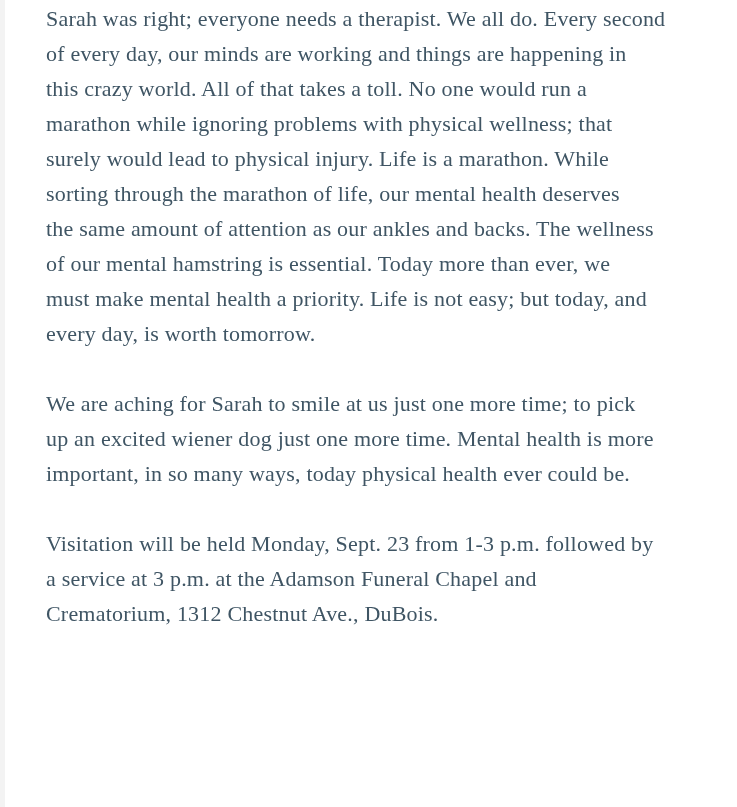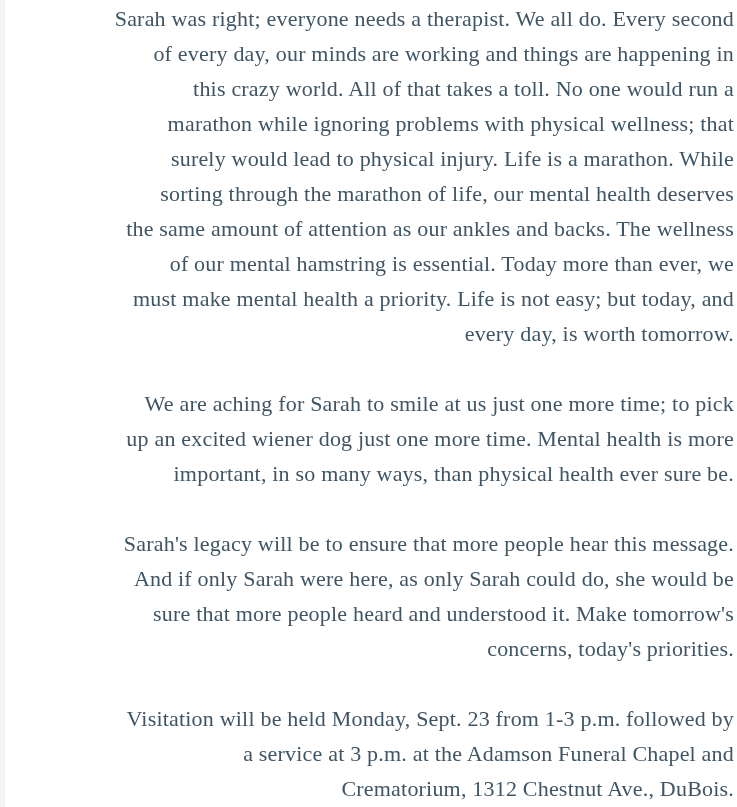--- a/index.html
+++ b/index.html
@@ -25,42 +25,37 @@
     width: 688px;
     color: #3f5564;
     font-family: "Liberation Serif", "DejaVu Serif", serif;
     font-size: 22px;
     line-height: 35px;
     letter-spacing: 0.2px;
   }
   .article p {
     margin: 0 0 35px 0;
     white-space: pre-line;
-    text-align: right;
   }
 </style>
 </head>
 <body style="background: rgb(255, 255, 255);">
 
 <div class="edge-strip" style="background: rgb(243, 243, 243);"></div>
 
 <div class="article" style="color: rgb(63, 85, 100);">
     <p>Sarah was right; everyone needs a therapist. We all do. Every second
 of every day, our minds are working and things are happening in
 this crazy world. All of that takes a toll. No one would run a
 marathon while ignoring problems with physical wellness; that
 surely would lead to physical injury. Life is a marathon. While
 sorting through the marathon of life, our mental health deserves
 the same amount of attention as our ankles and backs. The wellness
 of our mental hamstring is essential. Today more than ever, we
 must make mental health a priority. Life is not easy; but today, and
 every day, is worth tomorrow.</p>
     <p>We are aching for Sarah to smile at us just one more time; to pick
 up an excited wiener dog just one more time. Mental health is more
-important, in so many ways, than physical health ever sure be.</p>
-    <p>Sarah's legacy will be to ensure that more people hear this message.
-And if only Sarah were here, as only Sarah could do, she would be
-sure that more people heard and understood it. Make tomorrow's
-concerns, today's priorities.</p>
+important, in so many ways, today physical health ever could be.</p>
     <p>Visitation will be held Monday, Sept. 23 from 1-3 p.m. followed by
 a service at 3 p.m. at the Adamson Funeral Chapel and
 Crematorium, 1312 Chestnut Ave., DuBois.</p>
   </div>
 
 </body></html>

